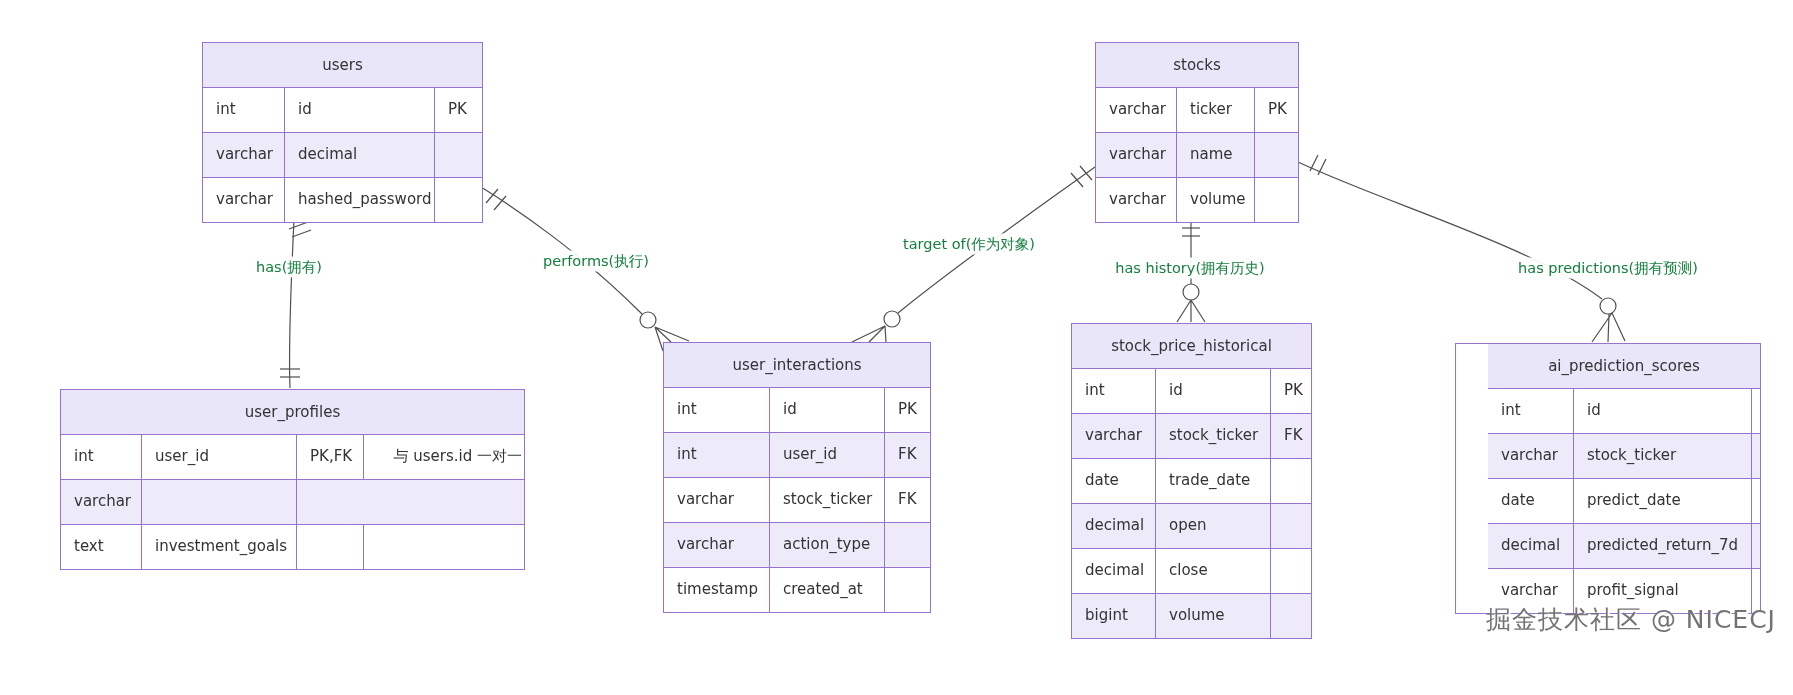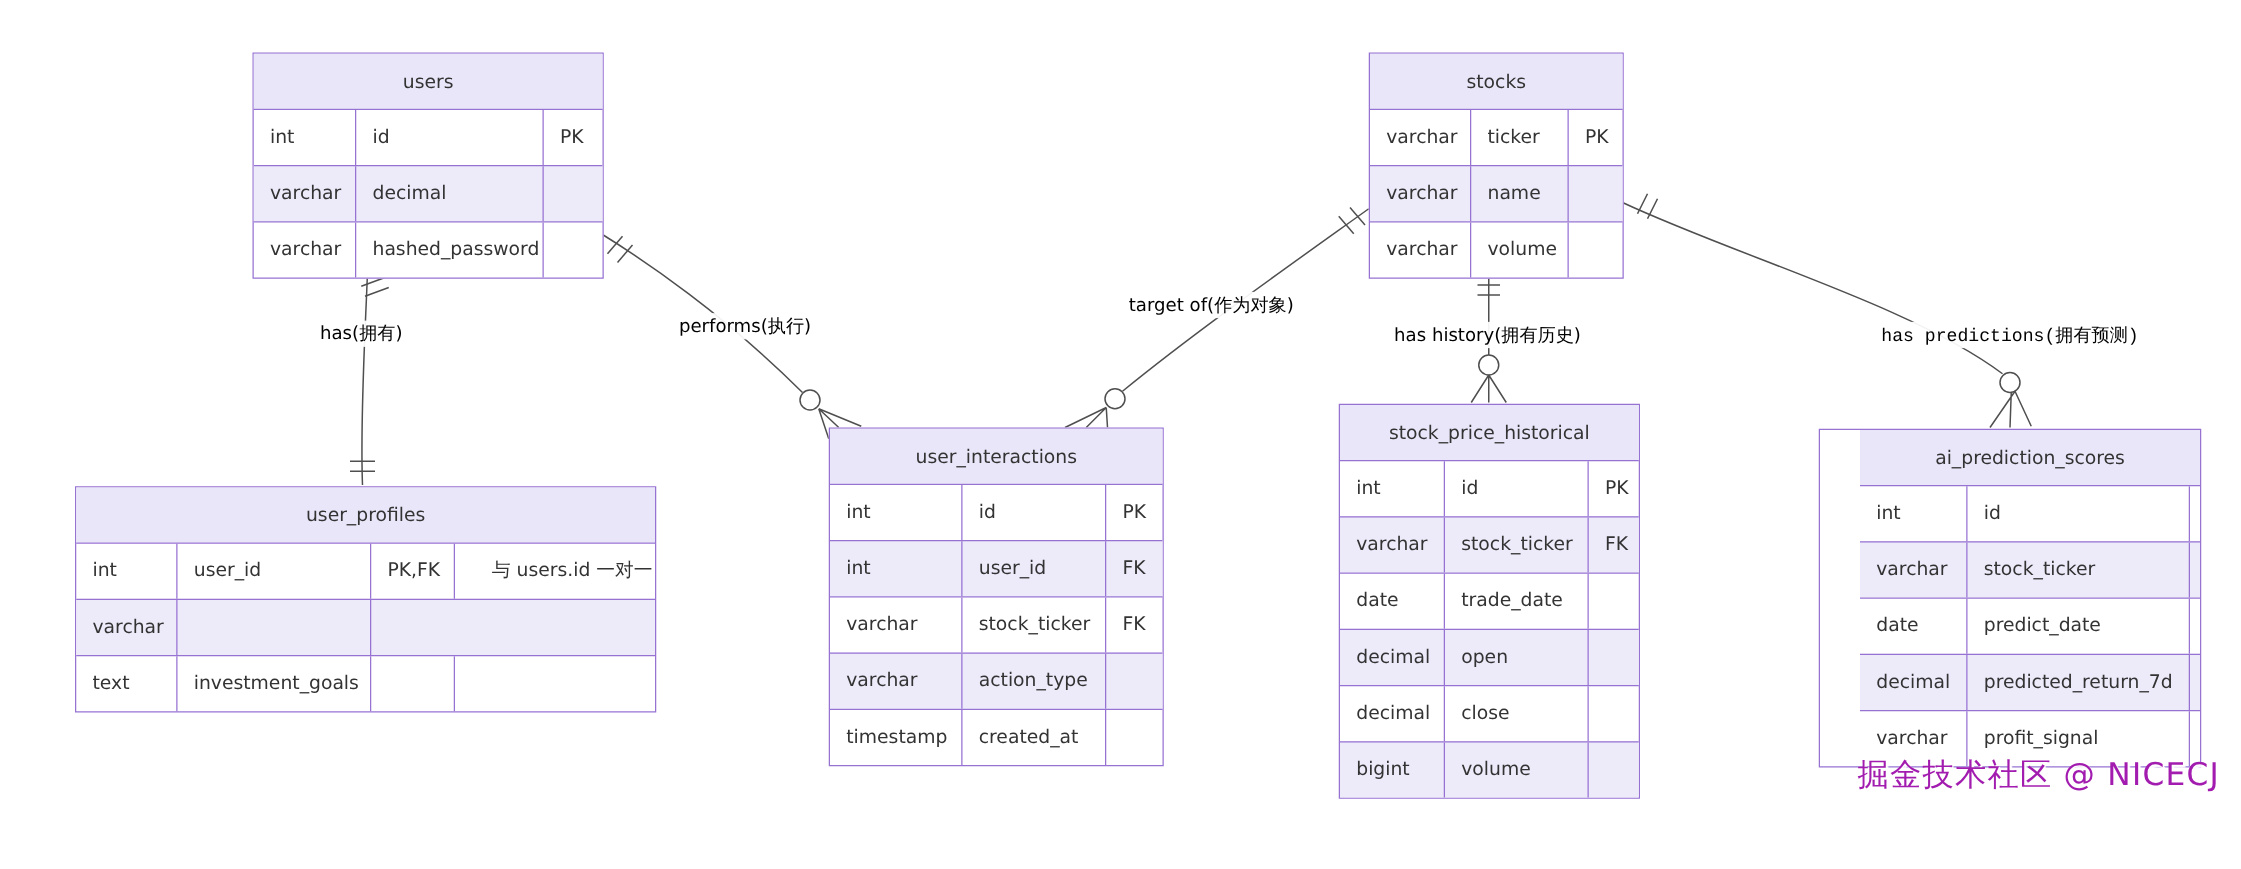--- a/index.html
+++ b/index.html
@@ -32,25 +32,25 @@
   .entity-users .erow{grid-template-columns:81px 150px 1fr;}
   .entity-stocks .erow{grid-template-columns:80px 78px 1fr;}
   .entity-user-profiles .erow{grid-template-columns:80px 155px 67px 1fr;}
   .entity-user-interactions .erow{grid-template-columns:105px 115px 1fr;}
   .entity-sph .erow{grid-template-columns:83px 115px 1fr;}
   .entity-aps .erow{grid-template-columns:85px 178px 1fr;}
 
   .rel-label{
     position:absolute;transform:translate(-50%,-50%);
     background:rgba(255,255,255,0.93);padding:1px 5px;
-    font-size:14.5px;white-space:nowrap;color:#000000;
+    font-size:14.5px;white-space:nowrap;color:#15803d;
   }
   .watermark{
     position:absolute;right:17px;bottom:13px;
-    font-size:25px;letter-spacing:1px;color:#a21caf;
+    font-size:25px;letter-spacing:1px;color:#737373;
     text-shadow:1px 1px 0 #ffffff,2px 2px 1px #ffffff;
   }
 </style>
 </head>
 <body>
 
 <div class="stage">
 
   <svg class="wires">
 
@@ -263,16 +263,16 @@
       <div class="cell">varchar</div>
       <div class="cell">profit_signal</div>
       <div class="cell"></div>
     </div>
   </div>
 
   <div class="rel-label" style="left:289px;top:267px;">has(拥有)</div>
   <div class="rel-label" style="left:596px;top:261px;">performs(执行)</div>
   <div class="rel-label" style="left:969px;top:244px;">target of(作为对象)</div>
   <div class="rel-label" style="left:1190px;top:268px;">has history(拥有历史)</div>
-  <div class="rel-label" style="left:1608px;top:268px;font-family:Liberation Mono, monospace;">has predictions(拥有预测)</div>
+  <div class="rel-label" style="left:1608px;top:268px;">has predictions(拥有预测)</div>
 
   <div class="watermark">掘金技术社区 @ NICECJ</div>
 </div>
 
 </body></html>

